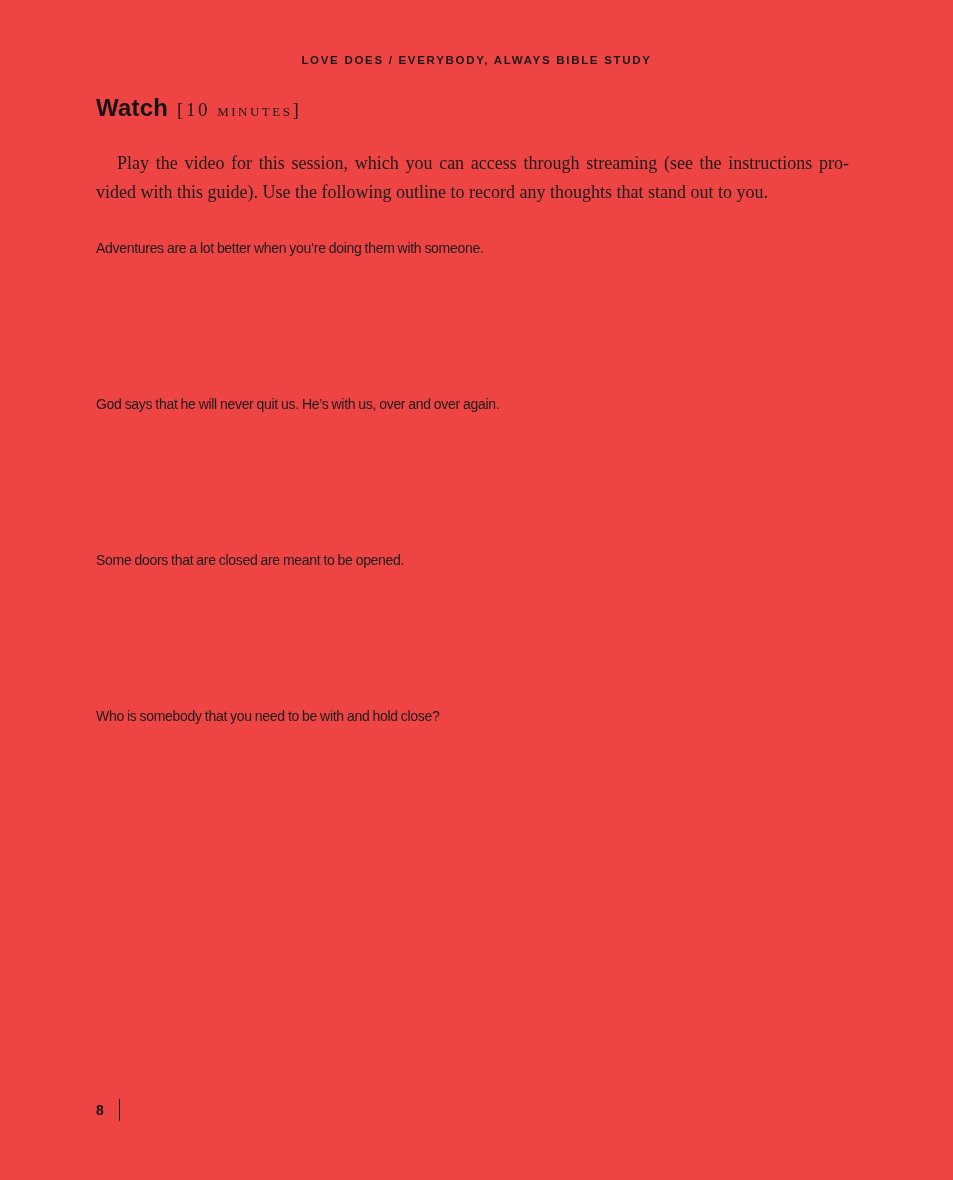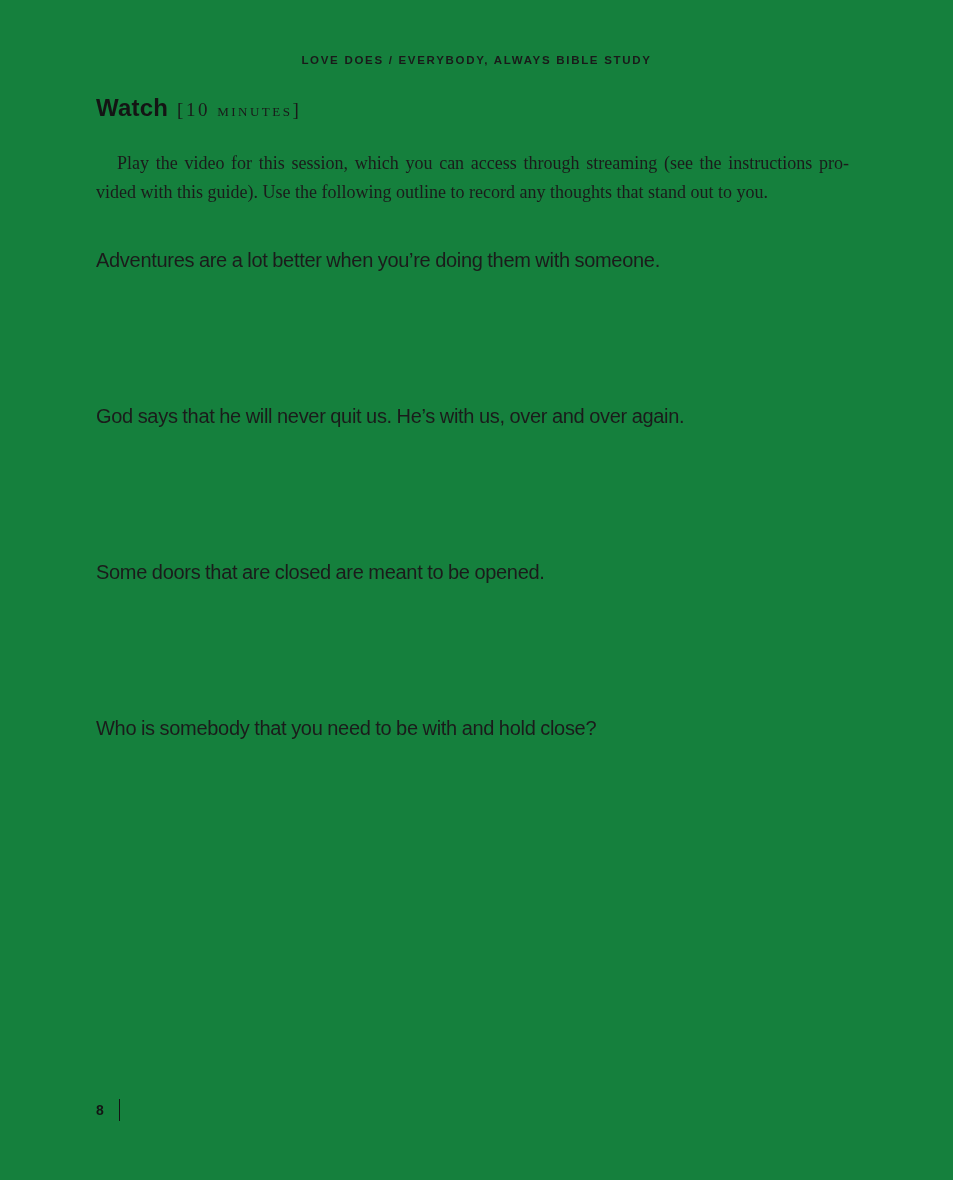--- a/index.html
+++ b/index.html
@@ -4,21 +4,21 @@
 <style>
   html, body {
     margin: 0;
     padding: 0;
     background: #ffffff;
   }
   .page {
     position: relative;
     width: 953px;
     height: 1180px;
-    background: #15803d;
+    background: #ef4444;
     color: #161616;
     font-family: "Liberation Sans", sans-serif;
     overflow: hidden;
   }
   .running-header {
     position: absolute;
     top: 54px;
     left: 0;
     width: 100%;
     text-align: center;
@@ -65,27 +65,26 @@
     margin-left: 21px;
   }
   .notes {
     position: absolute;
     top: 237px;
     left: 96px;
     width: 790px;
   }
   .prompt {
     font-family: "Liberation Sans", sans-serif;
-    font-size: 20px;
+    font-size: 14px;
     line-height: 22px;
     letter-spacing: -0.3px;
     word-spacing: -0.5px;
     color: #1b1b1b;
     margin-bottom: 134px;
-    margin-top: 12px;
   }
   .prompt:last-child {
     margin-bottom: 0;
   }
   .footer {
     position: absolute;
     top: 1099px;
     left: 96px;
     display: flex;
     align-items: flex-start;

